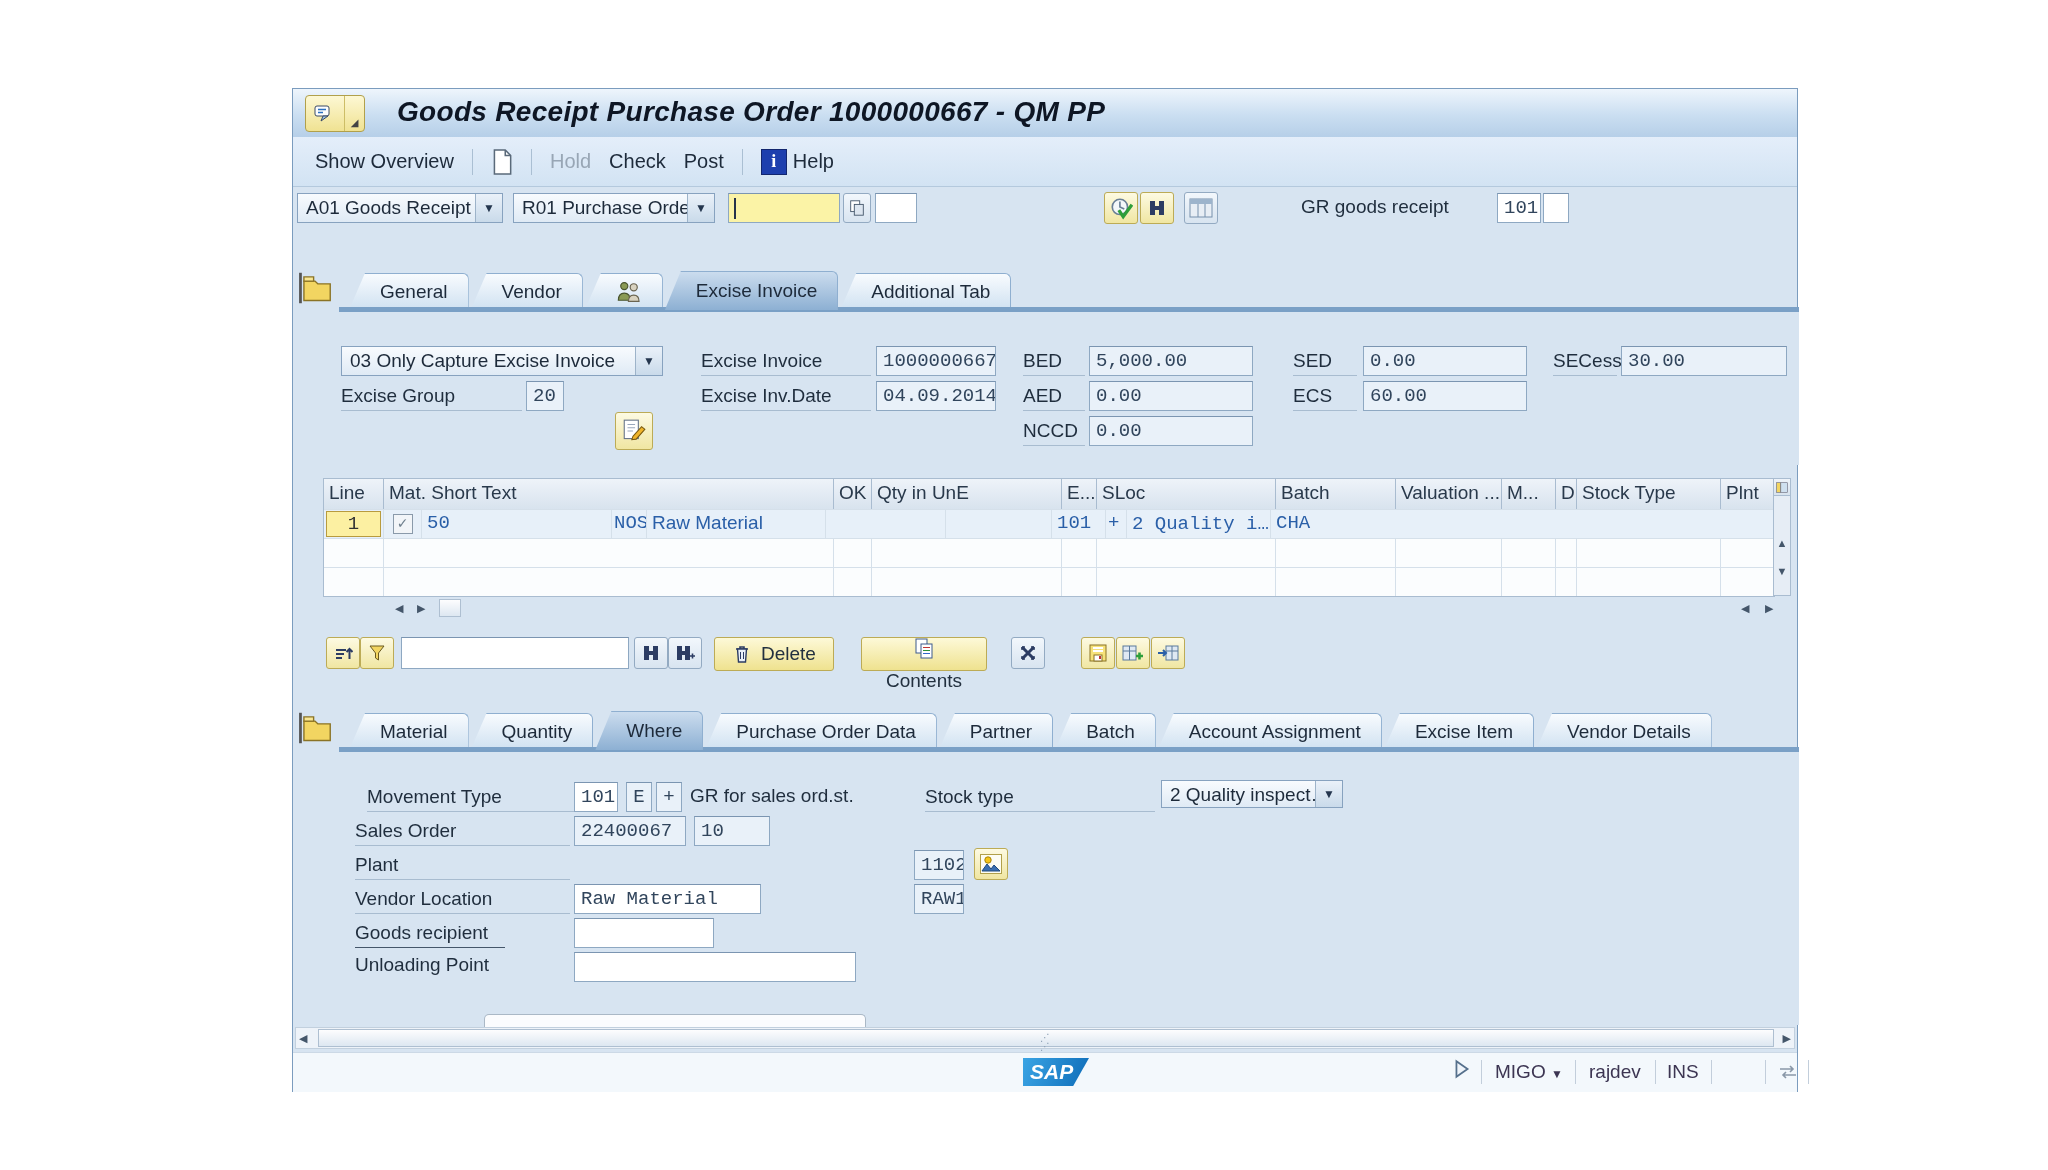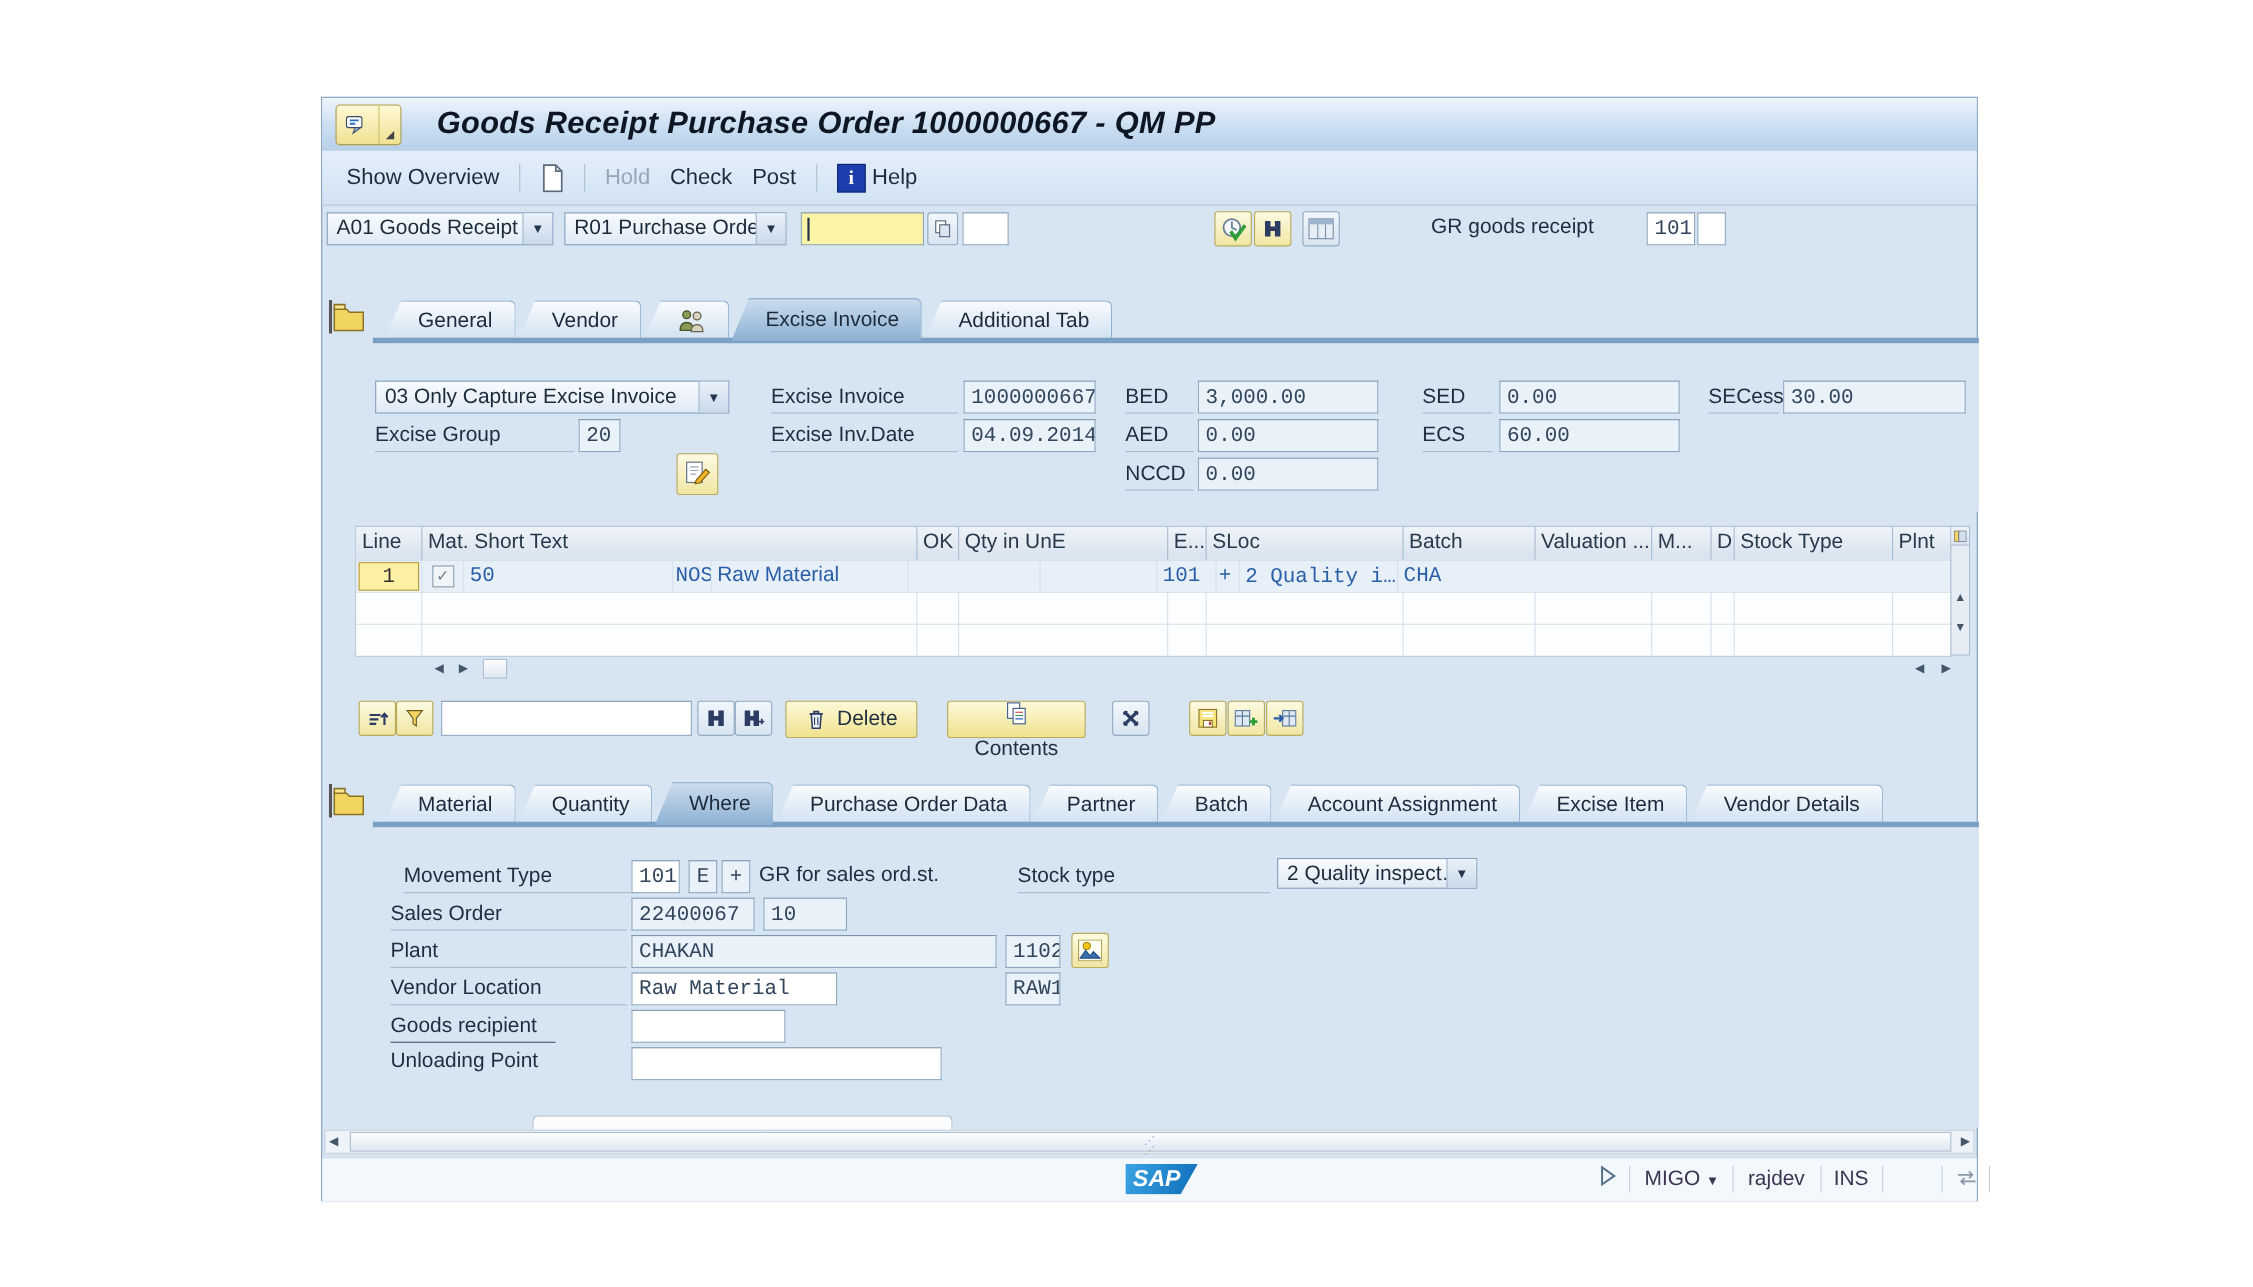--- a/index.html
+++ b/index.html
@@ -205,21 +205,21 @@
 
   <div class="abs panel" style="left:46px;top:218px;width:1460px;height:158px;">
 
     <div class="abs ddl" style="left:2px;top:34px;width:322px;">
       <span class="val">03 Only Capture Excise Invoice</span>
       <span class="arr">▼</span>
     </div>
     <div class="abs lbl" style="left:362px;top:36px;width:170px;">Excise Invoice</div>
     <div class="abs fld" style="left:537px;top:34px;width:120px;">1000000667</div>
     <div class="abs lbl" style="left:684px;top:36px;width:62px;">BED</div>
-    <div class="abs fld" style="left:750px;top:34px;width:164px;">3,000.00</div>
+    <div class="abs fld" style="left:750px;top:34px;width:164px;">5,000.00</div>
     <div class="abs lbl" style="left:954px;top:36px;width:64px;">SED</div>
     <div class="abs fld" style="left:1024px;top:34px;width:164px;">0.00</div>
     <div class="abs lbl" style="left:1214px;top:36px;width:64px;">SECess</div>
     <div class="abs fld" style="left:1282px;top:34px;width:166px;">30.00</div>
 
     <div class="abs lbl" style="left:2px;top:71px;width:181px;">Excise Group</div>
     <div class="abs fld" style="left:187px;top:69px;width:38px;">20</div>
     <div class="abs lbl" style="left:362px;top:71px;width:170px;">Excise Inv.Date</div>
     <div class="abs fld" style="left:537px;top:69px;width:120px;">04.09.2014</div>
     <div class="abs lbl" style="left:684px;top:71px;width:62px;">AED</div>
@@ -426,21 +426,20 @@
     <div class="abs ddl" style="left:822px;top:28px;width:182px;height:28px;">
       <span class="val">2 Quality inspect…</span>
       <span class="arr">▼</span>
     </div>
 
     <div class="abs lbl" style="left:16px;top:66px;width:215px;">Sales Order</div>
     <div class="abs fld" style="left:235px;top:64px;width:112px;">22400067</div>
     <div class="abs fld" style="left:355px;top:64px;width:76px;">10</div>
 
     <div class="abs lbl" style="left:16px;top:100px;width:215px;">Plant</div>
-    <div class="abs fld" style="left:235px;top:98px;width:332px;">CHAKAN</div>
     <div class="abs fld" style="left:575px;top:98px;width:50px;">1102</div>
     <div class="abs ibtn" style="left:635px;top:96px;">
       <svg width="22" height="20" viewBox="0 0 22 20">
             <rect x="0.5" y="0.5" width="21" height="19" fill="#fdfdf4" stroke="#b1a04b"></rect>
             <circle cx="8" cy="6" r="3.2" fill="#f5c518" stroke="#a8860a"></circle>
             <path d="M2 17l5-7 4 5 3-4 6 6z" fill="#3a6fb0" stroke="#1e4a80"></path>
           </svg>
     </div>
 
     <div class="abs lbl" style="left:16px;top:134px;width:215px;">Vendor Location</div>

